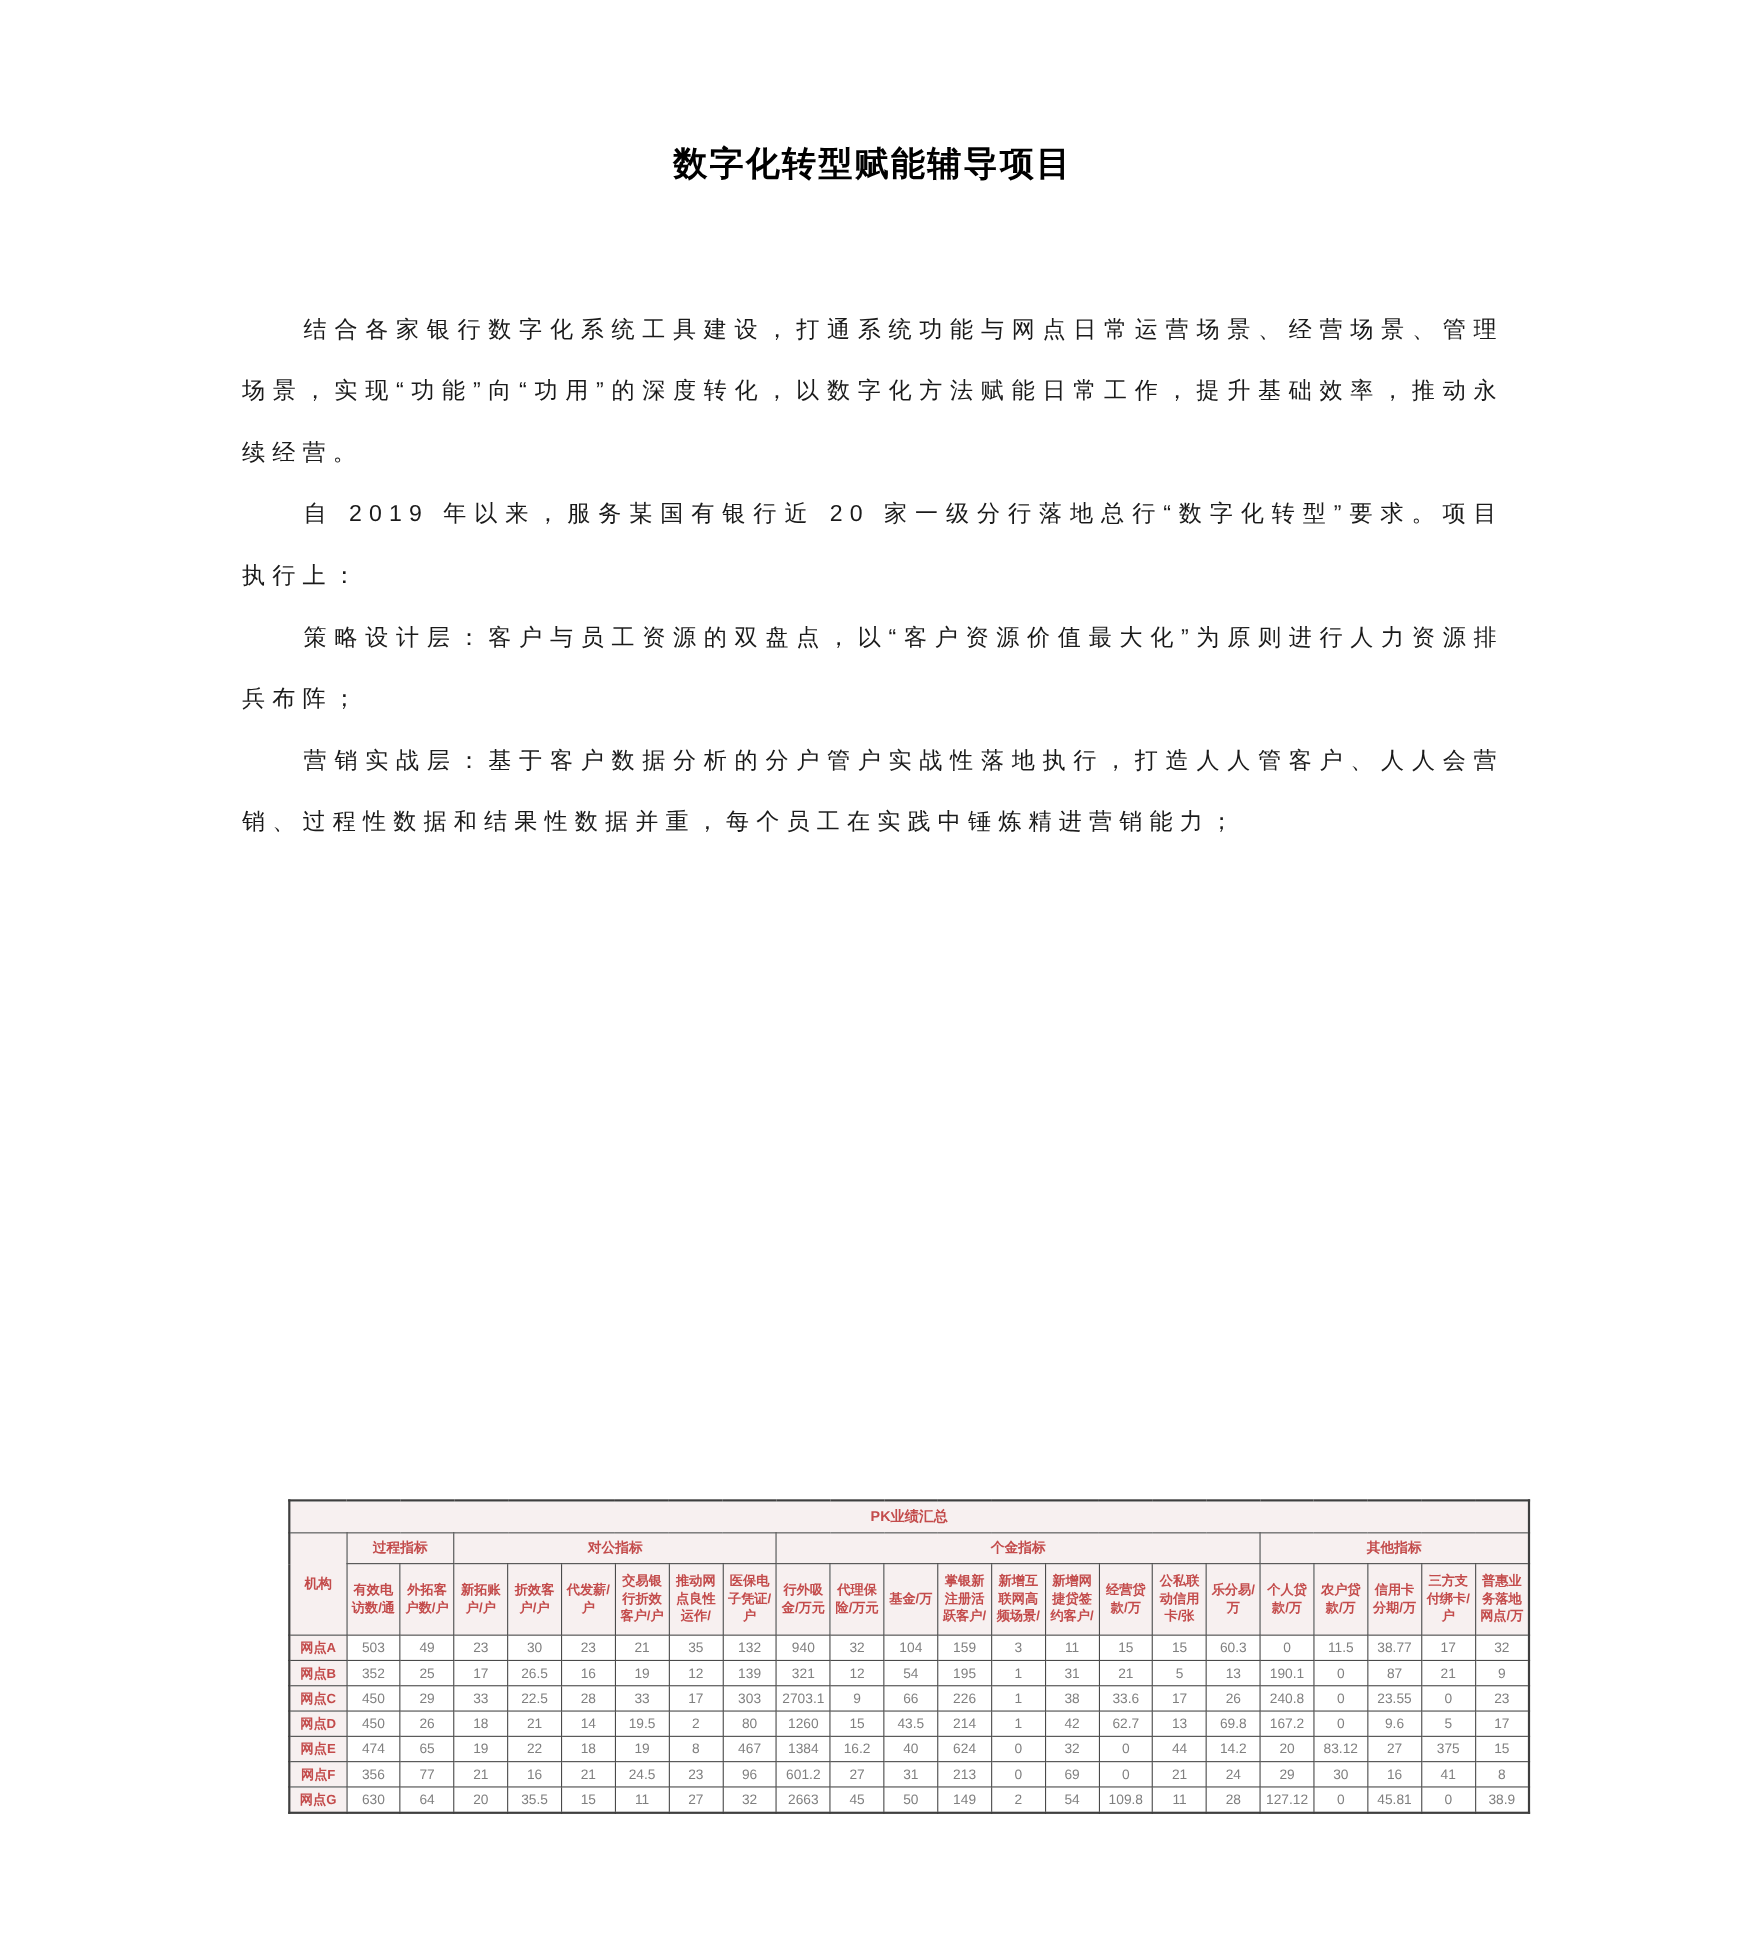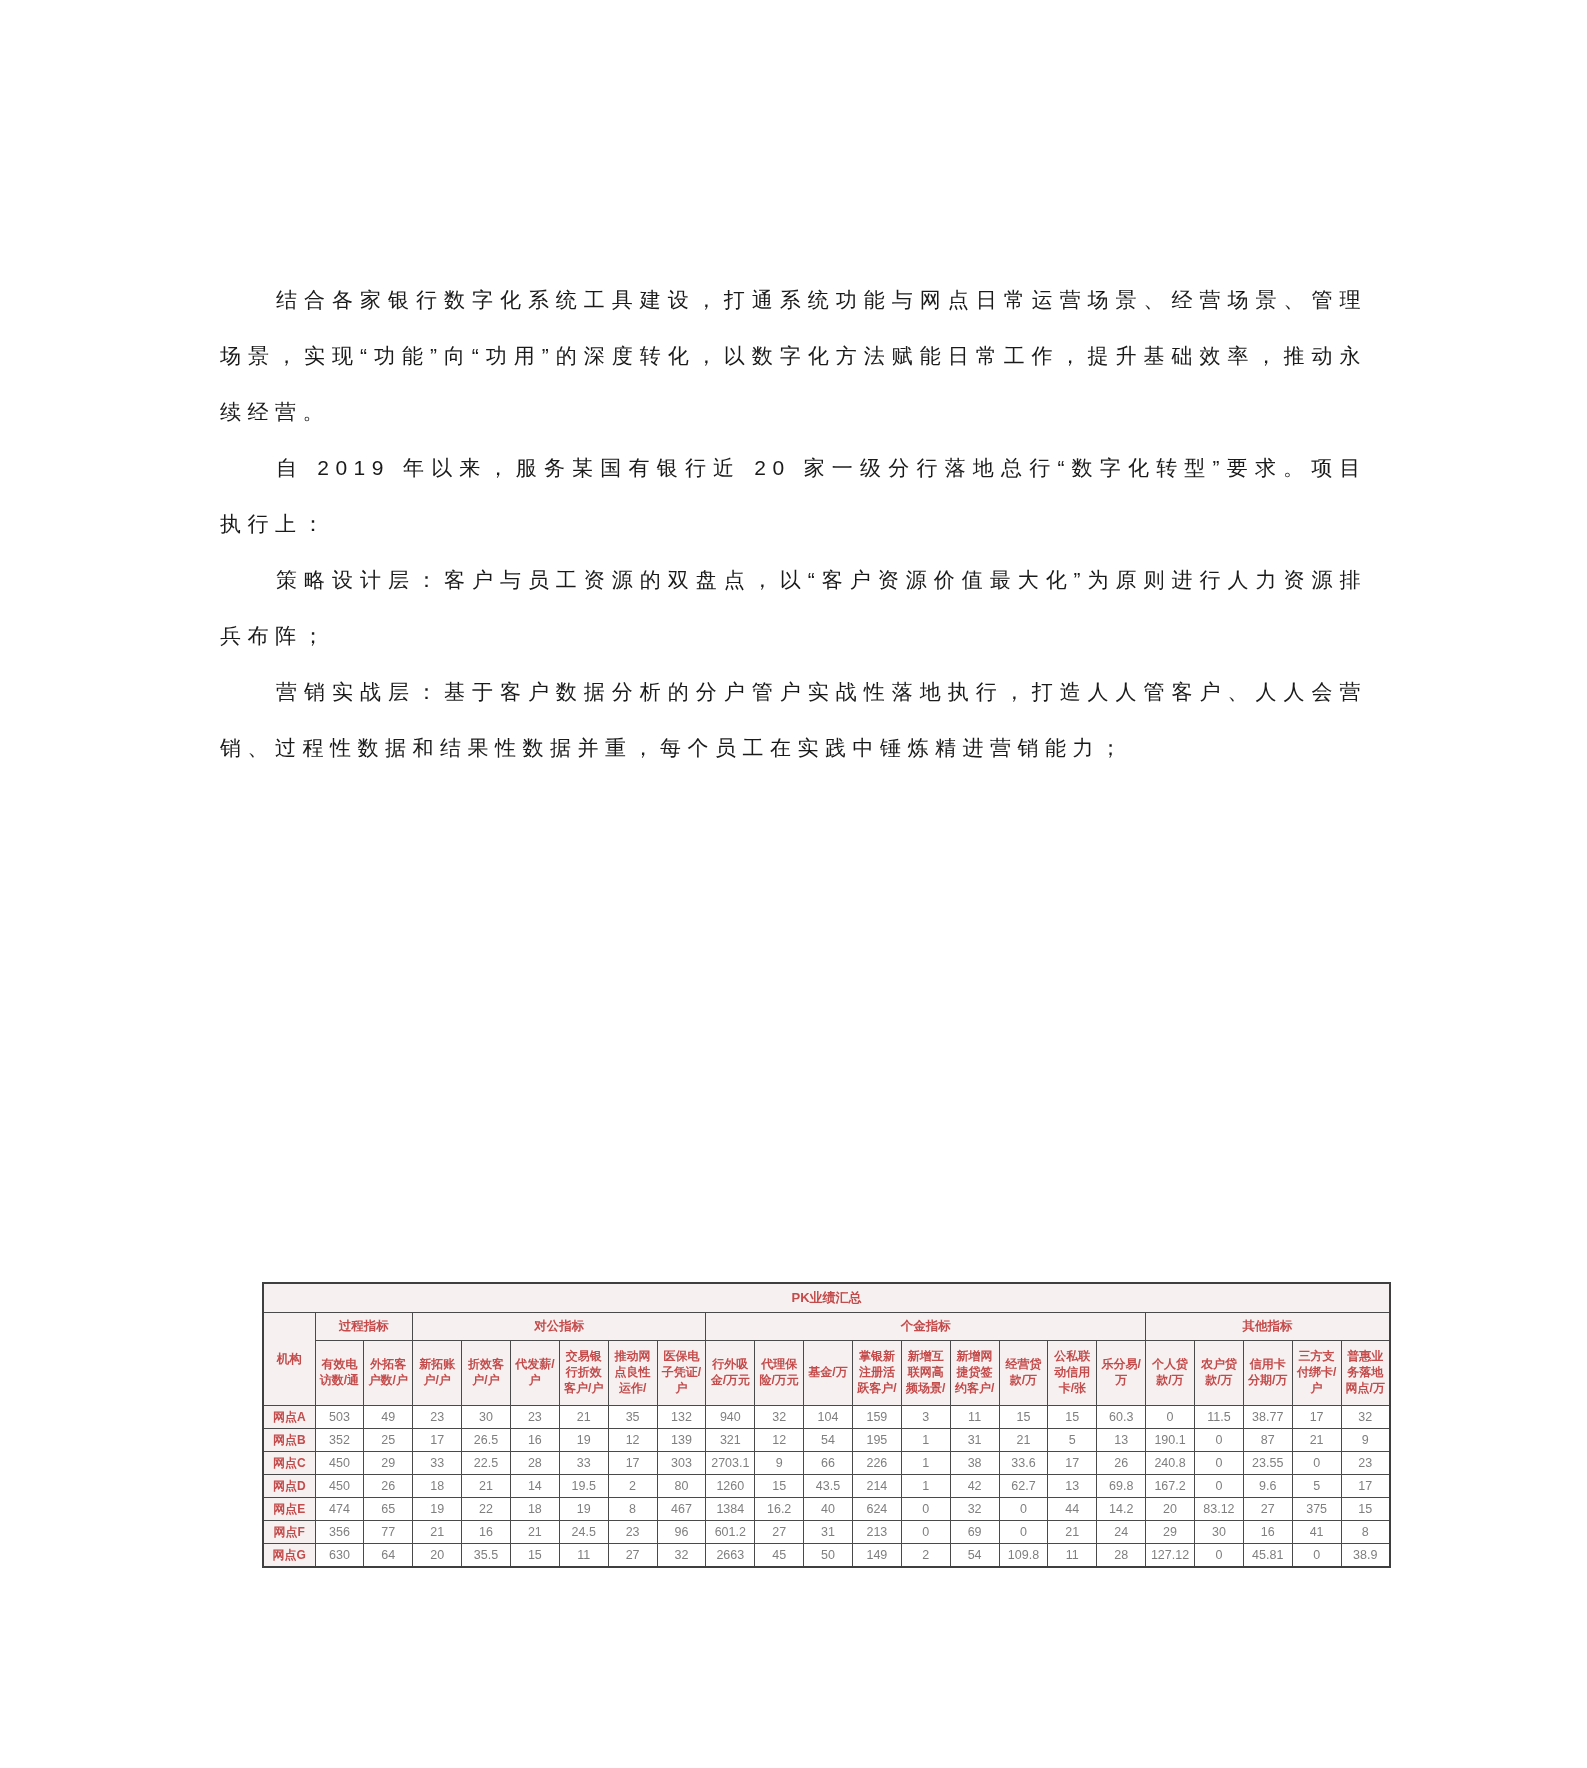--- a/index.html
+++ b/index.html
@@ -37,21 +37,21 @@
     font-size:21px;
     letter-spacing:6.5px;
     line-height:56px;
     color:var(--body-text);
     text-indent:56px;
     text-align:justify;
     text-justify:inter-ideograph;
   }
   .table-wrap{
     position:absolute;
-    left:262px;top:1282px;
+    left:262px;top:1363px;
     width:1129px;
   }
   table.pk{
     border-collapse:collapse;
     table-layout:fixed;
     width:1129px;
     border:2px solid #3f3f3f;
     background:#fff;
   }
   table.pk td{
@@ -75,20 +75,21 @@
     color:var(--accent);
     font-weight:bold;
     font-size:12px;
   }
 </style>
 </head>
 <body>
 
 <div class="page">
 
+  <h1 class="doc-title">数字化转型赋能辅导项目</h1>
 
   <div class="content">
     <p>结合各家银行数字化系统工具建设，打通系统功能与网点日常运营场景、经营场景、管理场景，实现“功能”向“功用”的深度转化，以数字化方法赋能日常工作，提升基础效率，推动永续经营。</p>
     <p>自 2019 年以来，服务某国有银行近 20 家一级分行落地总行“数字化转型”要求。项目执行上：</p>
     <p>策略设计层：客户与员工资源的双盘点，以“客户资源价值最大化”为原则进行人力资源排兵布阵；</p>
     <p>营销实战层：基于客户数据分析的分户管户实战性落地执行，打造人人管客户、人人会营销、过程性数据和结果性数据并重，每个员工在实践中锤炼精进营销能力；</p>
   </div>
 
   <div class="table-wrap">
     <table class="pk" id="pk-table">

